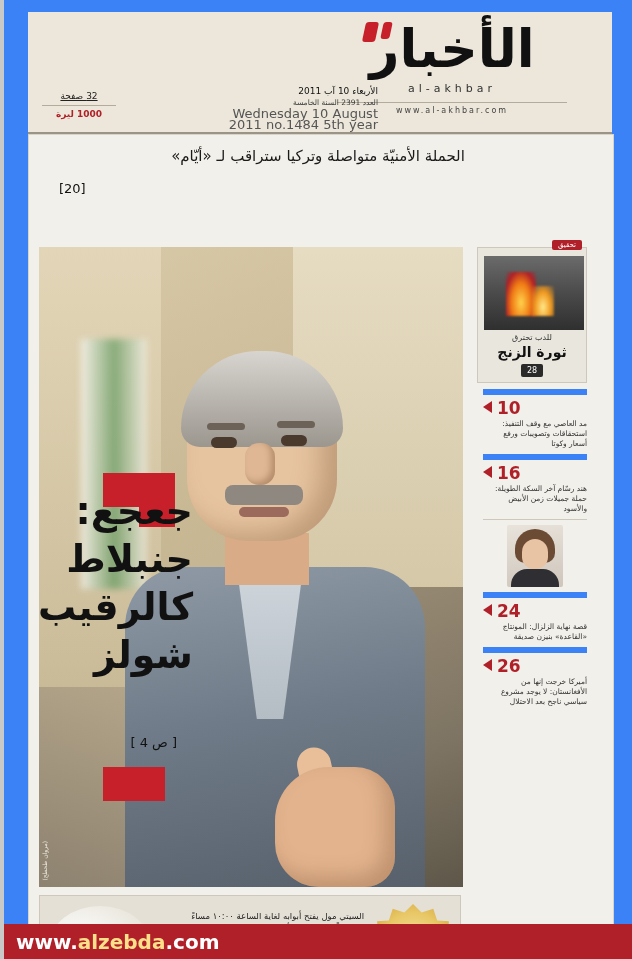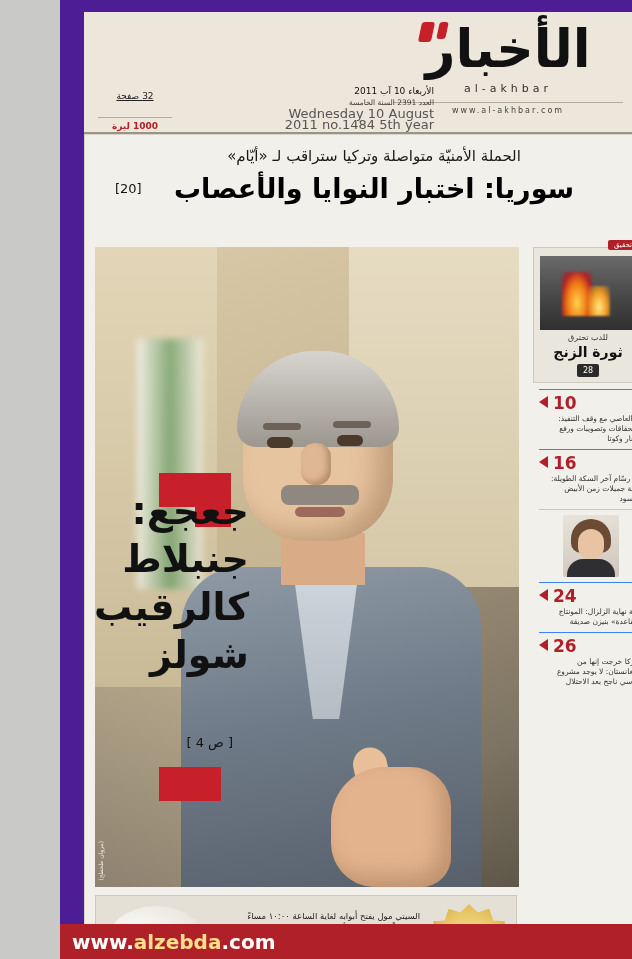--- a/index.html
+++ b/index.html
@@ -4,22 +4,22 @@
 <style>
   html,body{margin:0;padding:0;}
   body{
     width:632px;height:959px;
     background:#c9c9c7;
     font-family:"DejaVu Sans","Liberation Sans",sans-serif;
     overflow:hidden;
   }
   .page{
     position:relative;
-    width:572px;height:959px;
-    background:#4c1d95;
+    width:628px;height:959px;
+    background:#3b82f6;
   }
   
   .masthead{
     position:absolute;left:24px;top:12px;width:584px;height:120px;
     background:#ece7da;
     border-bottom:2px solid #9a9486;
   }
   .logo-wrap{
     position:absolute;right:10px;top:6px;width:300px;height:100px;
     text-align:center;
@@ -55,21 +55,21 @@
     position:absolute;left:180px;top:74px;width:170px;text-align:right;
     font-size:8px;color:#3a3a3a;line-height:11px;direction:rtl;
   }
   .mast-date .d1{font-size:9px;color:#111;}
   .mast-date .d2{font-size:7.5px;}
   .mast-date .d3{font-size:13px;color:#555;}
   .mast-price{
     position:absolute;left:14px;top:78px;width:74px;text-align:center;
     font-size:9px;color:#222;line-height:13px;direction:rtl;
   }
-  .mast-price .p1{border-bottom:1px solid #b3ab9b;padding-bottom:14px;text-decoration:underline;}
+  .mast-price .p1{border-bottom:1px solid #b3ab9b;padding-bottom:2px;text-decoration:underline;}
   .mast-price .p2{color:#b02028;font-weight:bold;padding-top:2px;}
 
   
   .sheet{
     position:absolute;left:24px;top:134px;width:584px;height:790px;
     background:#f2f0ea;
     border:1px solid #d8d4c8;
   }
   
   .kicker{
@@ -122,21 +122,21 @@
   .teaser-title{
     text-align:center;direction:rtl;font-size:14px;font-weight:bold;color:#111;
     line-height:16px;margin:2px 0 4px;
   }
   .teaser-num{
     display:block;margin:0 auto 3px;width:22px;height:13px;background:#2a2a2a;
     color:#fff;font-size:8px;text-align:center;line-height:13px;border-radius:2px;
   }
 
   .idx-item{
-    width:104px;border-top:1px solid #3b82f6;padding:4px 0 5px;
+    width:104px;border-top:6px solid #3b82f6;padding:4px 0 5px;
     direction:rtl;position:relative;
   }
   .idx-num{
     font-size:17px;font-weight:bold;color:#b02028;text-align:left;
     padding-left:14px;line-height:18px;
   }
   .idx-arrow{
     position:absolute;left:0px;top:6px;
     width:0;height:0;border-top:6px solid transparent;
     border-bottom:6px solid transparent;border-right:9px solid #b02028;
@@ -287,21 +287,20 @@
 
     <div class="mast-price">
       <div class="p1">32 صفحة</div>
       <div class="p2">1000 ليرة</div>
     </div>
   </div>
 
   <div class="sheet">
 
     <div class="kicker">الحملة الأمنيّة متواصلة وتركيا ستراقب لـ «أيّام»</div>
-    <div class="headline">سوريا: اختبار النوايا والأعصاب</div>
     <div class="headline-ref">[20]</div>
 
     <div class="sidebar">
 
       <div class="teaser-box">
         <span class="teaser-tag">تحقيق</span>
         <div class="teaser-img">
           <div class="flame"></div>
           <div class="flame2"></div>
         </div>

